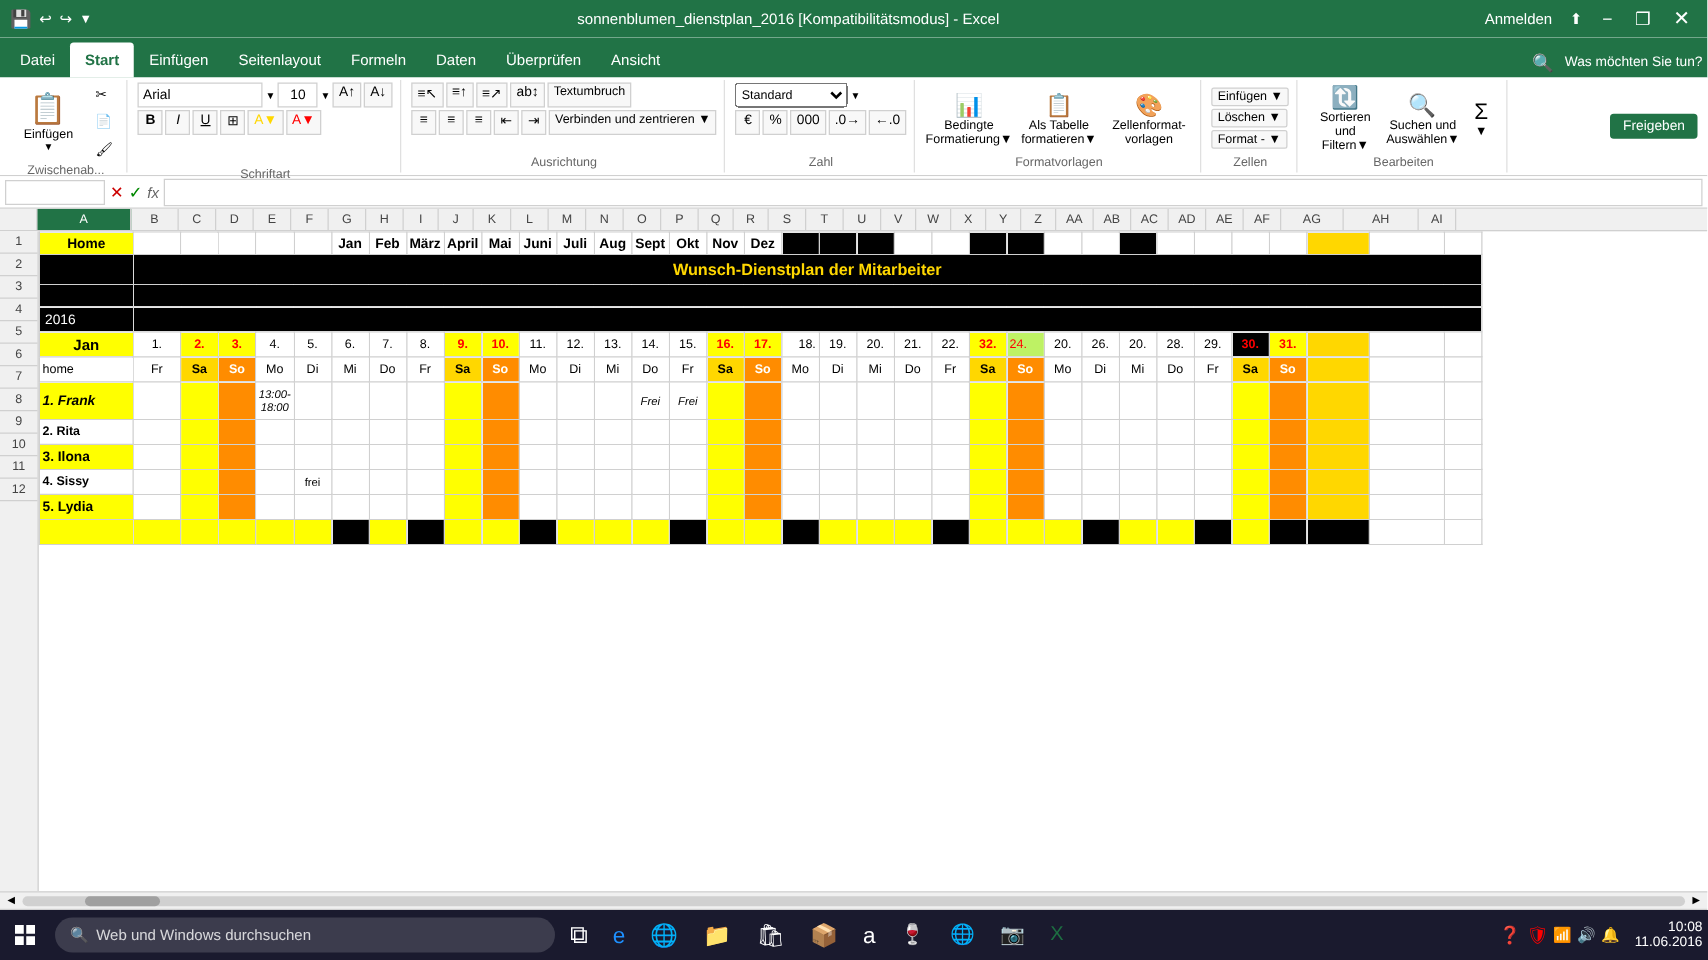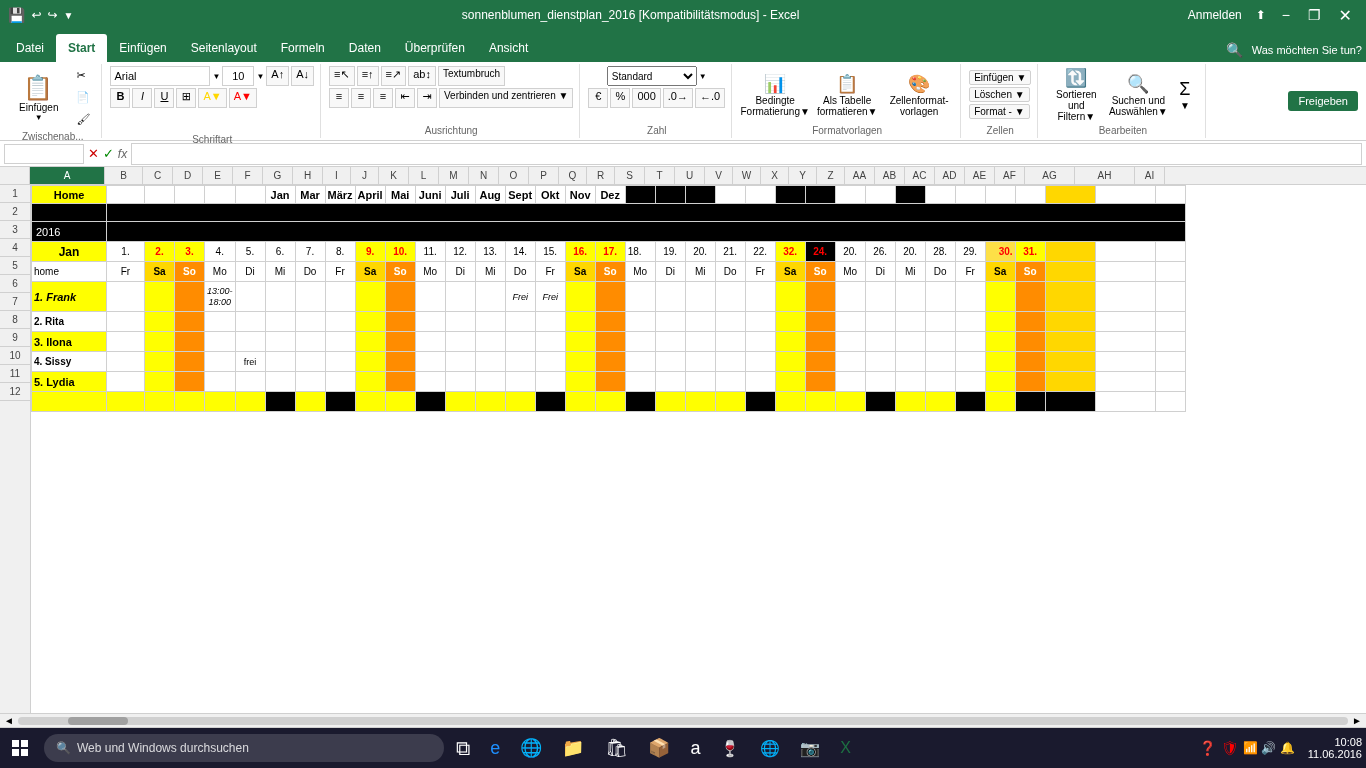--- a/index.html
+++ b/index.html
@@ -384,21 +384,21 @@
           <span class="format-btn">≡</span>
           <span class="format-btn">⇤</span>
           <span class="format-btn">⇥</span>
           <span class="format-btn" style="font-size:10px;">Verbinden und zentrieren ▼</span>
         </div>
       </div>
       <div class="ribbon-group-label">Ausrichtung</div>
     </div>
 
     <div class="ribbon-group" style="min-width:100px;">
-      <div style="display:flex; flex-direction:column; gap:2px; width:100%;align-items:center;">
+      <div style="display:flex; flex-direction:column; gap:2px; width:100%;">
         <div class="font-row">
           <select style="font-size:10px; width:90px; height:20px;">
             <option>Standard</option>
           </select>
           <span style="font-size:8px;">▼</span>
         </div>
         <div class="font-row">
           <span class="format-btn">€</span>
           <span class="format-btn">%</span>
           <span class="format-btn">000</span>
@@ -575,21 +575,21 @@
         <tbody>
 
           <tr>
             <td class="home-cell"><span>Home</span></td>
             <td class="white-bordered" colspan="1"></td>
             <td class="white-bordered"></td>
             <td class="white-bordered"></td>
             <td class="white-bordered"></td>
             <td class="white-bordered"></td>
             <td class="month-nav">Jan</td>
-            <td class="month-nav">Mar</td>
+            <td class="month-nav">Feb</td>
             <td class="month-nav">März</td>
             <td class="month-nav">April</td>
             <td class="month-nav">Mai</td>
             <td class="month-nav">Juni</td>
             <td class="month-nav">Juli</td>
             <td class="month-nav">Aug</td>
             <td class="month-nav">Sept</td>
             <td class="month-nav">Okt</td>
             <td class="month-nav">Nov</td>
             <td class="month-nav">Dez</td>
@@ -606,20 +606,26 @@
             <td class="white-bordered"></td>
             <td class="white-bordered"></td>
             <td class="white-bordered"></td>
             <td class="white-bordered"></td>
             <td class="orange-yellow-bg"></td>
             <td class="white-bordered"></td>
             <td class="white-bordered"></td>
           </tr>
 
 
+          <tr style="height:24px;">
+            <td class="black-bg"></td>
+            <td class="header-row" colspan="34">
+              <span>Wunsch-Dienstplan der Mitarbeiter</span>
+            </td>
+          </tr>
 
           <tr style="height:6px;">
             <td class="black-bg"></td>
             <td class="black-bg" colspan="34"></td>
           </tr>
 
           <tr style="height:20px;">
             <td class="year-row"><span style="color:white; font-size:11px; padding:2px;">2016</span></td>
             <td class="black-bg" colspan="34"></td>
           </tr>
@@ -636,33 +642,33 @@
             <td style="background:#fff; text-align:center; font-size:10px; border:1px solid #d0d0d0;">8.</td>
             <td style="background:#FFFF00; text-align:center; font-size:10px; border:1px solid #d0d0d0; color:red; font-weight:bold;">9.</td>
             <td style="background:#FFFF00; text-align:center; font-size:10px; border:1px solid #d0d0d0; color:red; font-weight:bold;">10.</td>
             <td style="background:#fff; text-align:center; font-size:10px; border:1px solid #d0d0d0;">11.</td>
             <td style="background:#fff; text-align:center; font-size:10px; border:1px solid #d0d0d0;">12.</td>
             <td style="background:#fff; text-align:center; font-size:10px; border:1px solid #d0d0d0;">13.</td>
             <td style="background:#fff; text-align:center; font-size:10px; border:1px solid #d0d0d0;">14.</td>
             <td style="background:#fff; text-align:center; font-size:10px; border:1px solid #d0d0d0;">15.</td>
             <td style="background:#FFFF00; text-align:center; font-size:10px; border:1px solid #d0d0d0; color:red; font-weight:bold;">16.</td>
             <td style="background:#FFFF00; text-align:center; font-size:10px; border:1px solid #d0d0d0; color:red; font-weight:bold;">17.</td>
-            <td style="background:#fff; text-align:left; font-size:10px; border:1px solid #d0d0d0;">18.</td>
+            <td style="background:#fff; text-align:right; font-size:10px; border:1px solid #d0d0d0;">18.</td>
             <td style="background:#fff; text-align:center; font-size:10px; border:1px solid #d0d0d0;">19.</td>
             <td style="background:#fff; text-align:center; font-size:10px; border:1px solid #d0d0d0;">20.</td>
             <td style="background:#fff; text-align:center; font-size:10px; border:1px solid #d0d0d0;">21.</td>
             <td style="background:#fff; text-align:center; font-size:10px; border:1px solid #d0d0d0;">22.</td>
             <td style="background:#FFFF00; text-align:center; font-size:10px; border:1px solid #d0d0d0; color:red; font-weight:bold;">32.</td>
-            <td style="background:#000000; text-align:center; font-size:10px; border:1px solid #d0d0d0; color:red; font-weight:bold;">24.</td>
+            <td style="background:#bef264; font-size:10px; border:1px solid #d0d0d0; color:red; font-weight:normal;">24.</td>
             <td style="background:#fff; text-align:center; font-size:10px; border:1px solid #d0d0d0;">20.</td>
             <td style="background:#fff; text-align:center; font-size:10px; border:1px solid #d0d0d0;">26.</td>
             <td style="background:#fff; text-align:center; font-size:10px; border:1px solid #d0d0d0;">20.</td>
             <td style="background:#fff; text-align:center; font-size:10px; border:1px solid #d0d0d0;">28.</td>
             <td style="background:#fff; text-align:center; font-size:10px; border:1px solid #d0d0d0;">29.</td>
-            <td style="background:#fde047; text-align:right; font-size:10px; border:1px solid #d0d0d0; color:red; font-weight:bold;margin-top:26px;">30.</td>
+            <td style="background:#000000; text-align:center; font-size:10px; border:1px solid #d0d0d0; color:red; font-weight:bold;margin-top:26px;">30.</td>
             <td style="background:#FFFF00; text-align:center; font-size:10px; border:1px solid #d0d0d0; color:red; font-weight:bold;">31.</td>
             <td style="background:#FFD700; border:1px solid #d0d0d0;"></td>
             <td style="background:#fff; border:1px solid #d0d0d0;"></td>
             <td style="background:#fff; border:1px solid #d0d0d0;"></td>
           </tr>
 
           <tr style="height:20px;">
             <td style="background:#fff; font-size:10px; border:1px solid #d0d0d0;">home</td>
             <td style="background:#fff; text-align:center; font-size:10px; border:1px solid #d0d0d0;">Fr</td>
             <td style="background:#FFD700; text-align:center; font-size:10px; border:1px solid #d0d0d0; font-weight:bold;">Sa</td>

